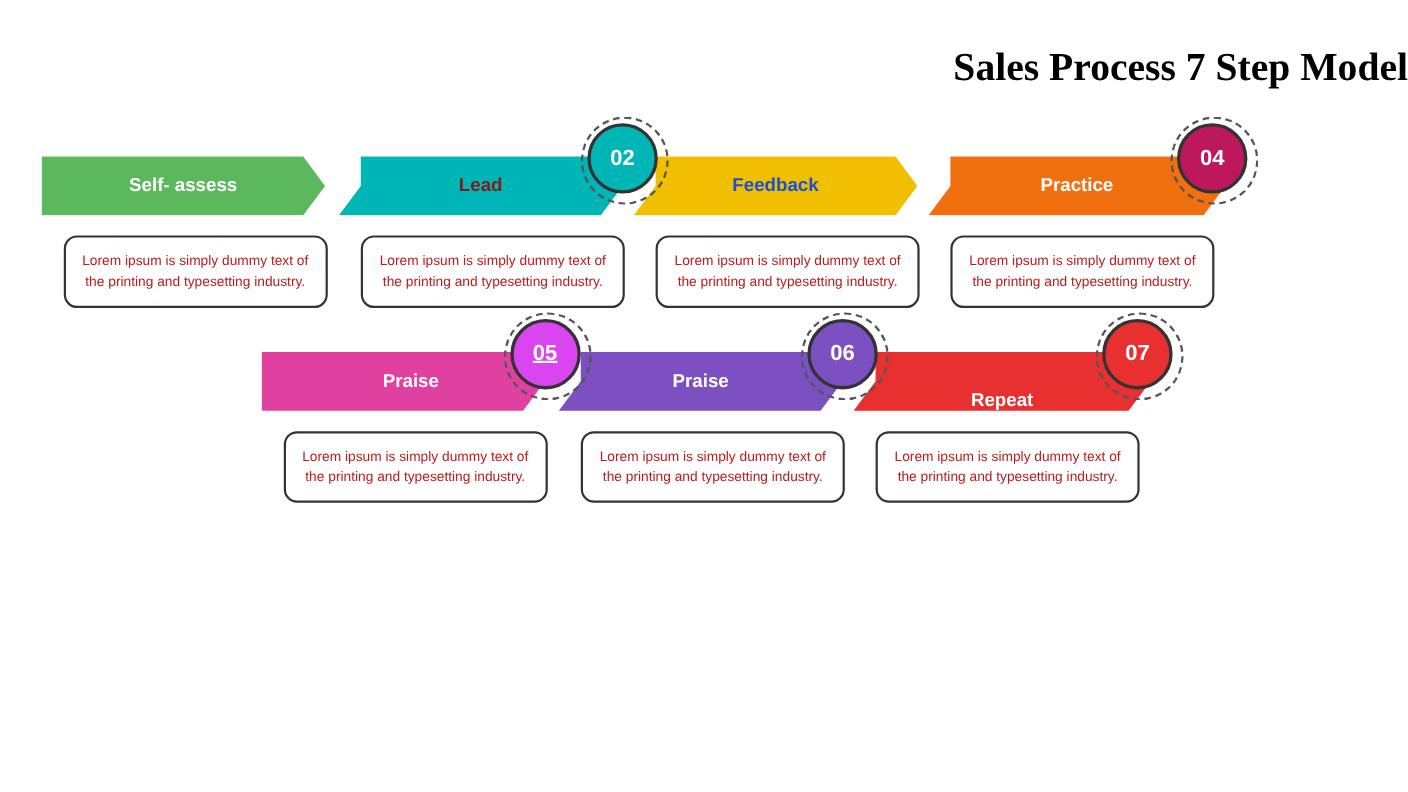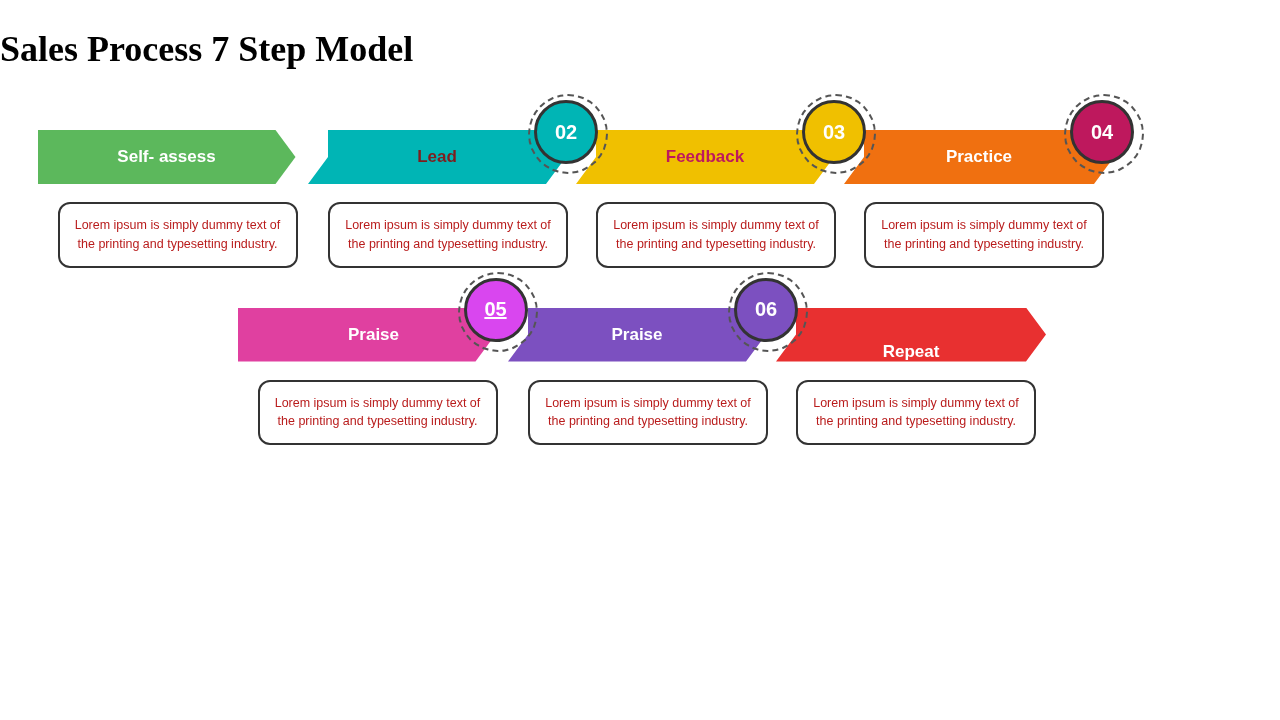--- a/index.html
+++ b/index.html
@@ -6,26 +6,27 @@
     body {
       background: #fff;
       font-family: 'Arial', sans-serif;
       width: 1280px;
       height: 720px;
       overflow: hidden;
       position: relative;
     }
 
     .page-title {
-      text-align: left;
+      text-align: right;
       font-size: 36px;
       font-weight: bold;
       padding-top: 28px;
       padding-bottom: 10px;
       font-family: Georgia, serif;
+      margin-top: 12px;
     }
 
     .main-container {
       padding: 0 30px;
     }
 
     
     .row1 {
       display: flex;
       align-items: flex-start;
@@ -124,21 +125,21 @@
     .sg3 { width: 290px; }
     .sg3 .arrow-wrap {
       width: 280px; height: 54px; position: relative; margin-top: 20px;
     }
     .sg3 .arrow-fill {
       position: absolute; left: 0; top: 0;
       width: 258px; height: 54px;
       background: #f0c000;
       clip-path: polygon(20px 0, calc(100% - 20px) 0, 100% 50%, calc(100% - 20px) 100%, 0 100%, 20px 50%);
       display: flex; align-items: center; justify-content: center;
-      color: #be185d; font-weight: bold; font-size: 17px;
+      color: #1d4ed8; font-weight: bold; font-size: 17px;
     }
 
     .sg4 { width: 290px; }
     .sg4 .arrow-wrap {
       width: 280px; height: 54px; position: relative; margin-top: 20px;
     }
     .sg4 .arrow-fill {
       position: absolute; left: 0; top: 0;
       width: 270px; height: 54px;
       background: #f07010;
@@ -239,23 +240,20 @@
       <div class="text-box text-box-row1">
         <span>Lorem ipsum is simply dummy text of the printing and typesetting industry.</span>
       </div>
     </div>
 
     <div class="step-group sg3" style="margin-left:-22px;">
       <div class="arrow-wrap" style="position:relative; width:280px; height:54px; margin-top:20px;">
         <div class="arrow-fill">
           <span>Feedback</span>
         </div>
-        <div class="circle-badge circle-yellow">
-          <span>03</span>
-        </div>
       </div>
       <div class="text-box text-box-row1">
         <span>Lorem ipsum is simply dummy text of the printing and typesetting industry.</span>
       </div>
     </div>
 
     <div class="step-group sg4" style="margin-left:-22px;">
       <div class="arrow-wrap" style="position:relative; width:280px; height:54px; margin-top:20px;">
         <div class="arrow-fill">
           <span>Practice</span>
@@ -299,20 +297,23 @@
       <div class="text-box text-box-row2">
         <span>Lorem ipsum is simply dummy text of the printing and typesetting industry.</span>
       </div>
     </div>
 
     <div class="step-group sg7" style="margin-left:-22px;">
       <div class="arrow-wrap" style="position:relative; width:280px; height:54px; margin-top:20px;">
         <div class="arrow-fill">
           <span>Repeat</span>
         </div>
+        <div class="circle-badge circle-red">
+          <span>07</span>
+        </div>
       </div>
       <div class="text-box text-box-row2">
         <span>Lorem ipsum is simply dummy text of the printing and typesetting industry.</span>
       </div>
     </div>
 
   </div>
 
 </div>
 

